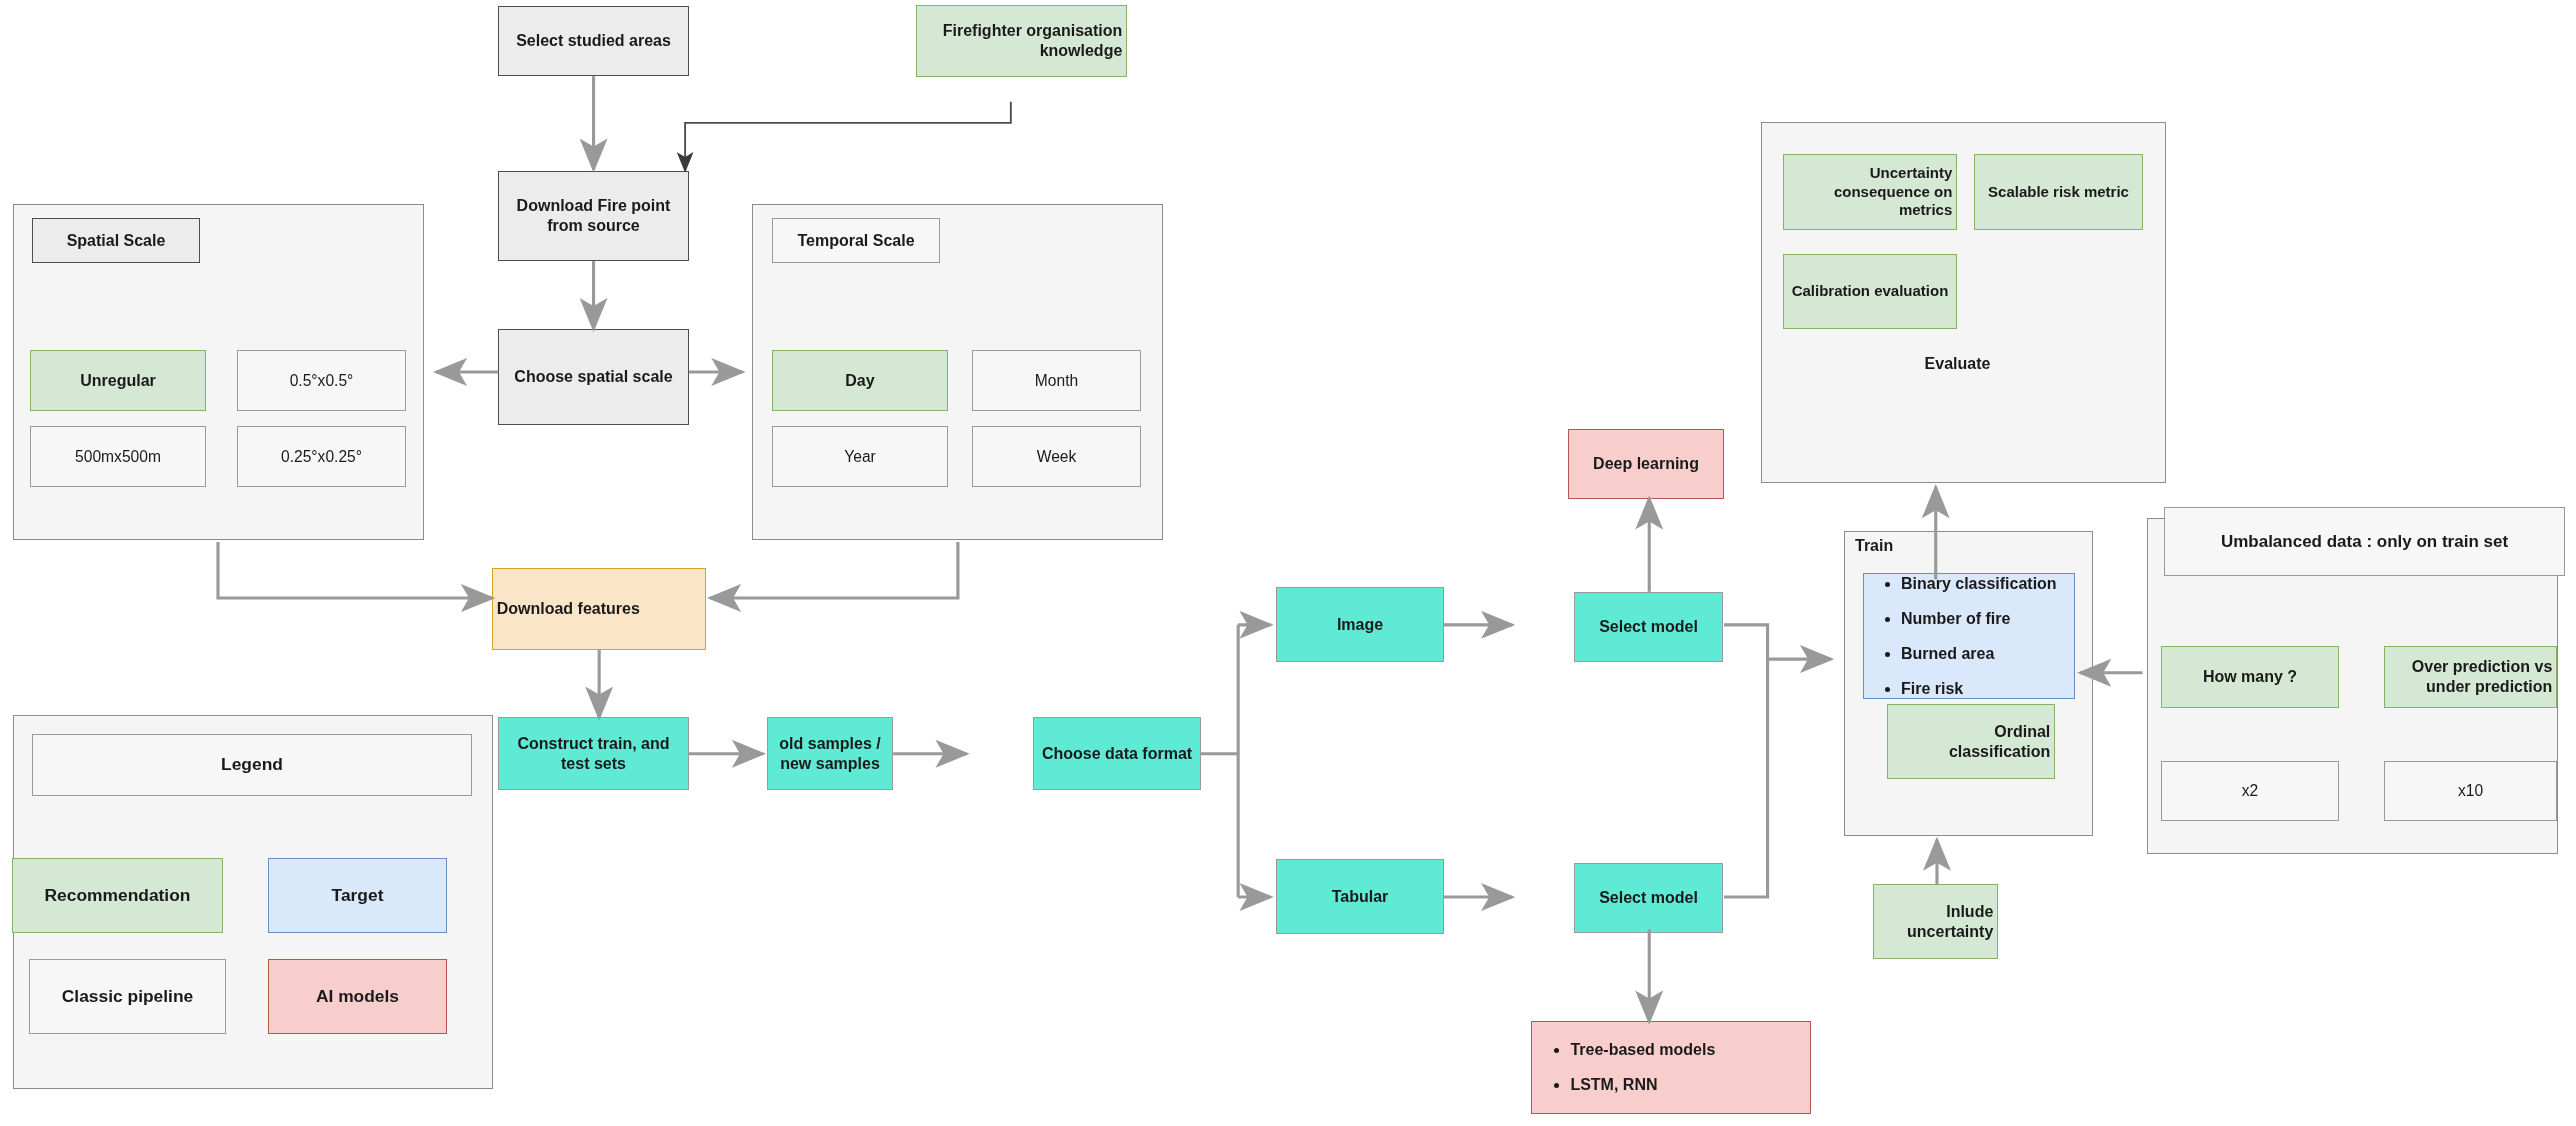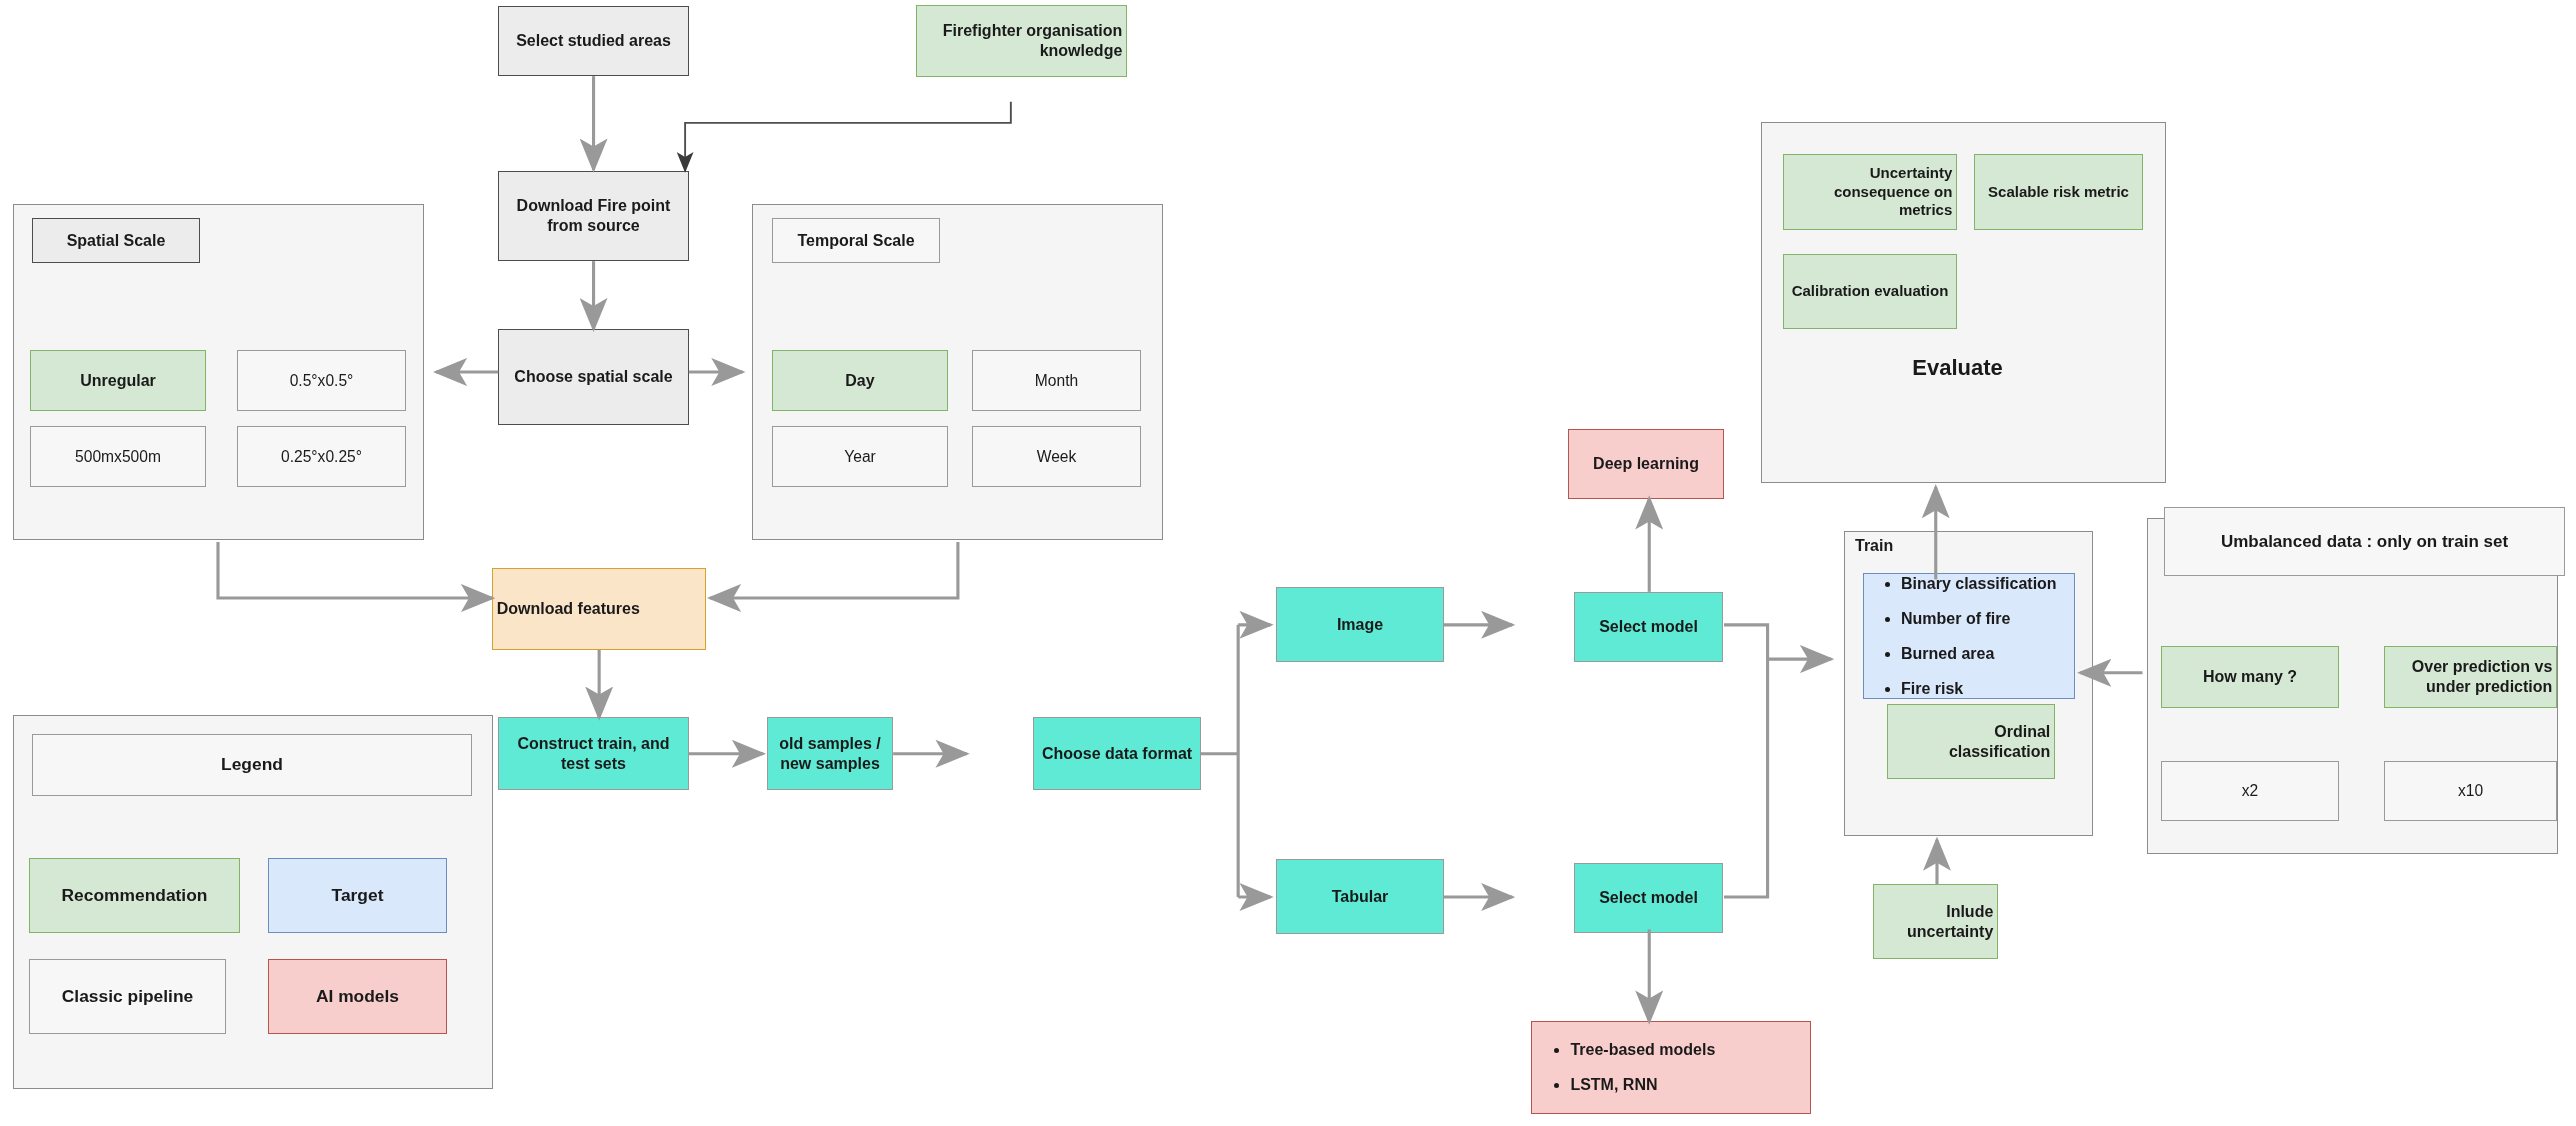--- a/index.html
+++ b/index.html
@@ -19,21 +19,21 @@
   .f-red     {background:#f8cecc;border:1.2px solid #b85450;}
   .f-orange  {background:#fbe5c8;border:1.2px solid #d6a227;}
   .f-group   {background:#f5f5f5;border:1.2px solid #8c8c8c;}
   .f-clear   {background:#f7f7f7;border:1.2px solid #9a9a9a;}
 
   
   .t-28{font-size:17.4px;font-weight:700;}
   .t-26{font-size:16px;font-weight:700;}
   .t-25{font-size:15.6px;font-weight:400;}
   .t-24b{font-size:15px;font-weight:700;}
-  .t-30b{font-size:22px;font-weight:700;}
+  .t-30b{font-size:16px;font-weight:700;}
   .t-27b{font-size:17px;font-weight:700;}
 
   
   .grouplayer{z-index:1;}
   .linelayer{position:absolute;left:0;top:0;width:2576px;height:1127px;z-index:2;pointer-events:none;}
   .nodelayer{z-index:3;}
 
   
   .bullets{display:block;text-align:left;padding-left:21px;}
   .bullets li{margin:15px 0;}
@@ -254,21 +254,21 @@
     <div class="node f-clear t-25" style="left:2161px;top:761px;width:178px;height:60px;">
       <span class="lbl">x2</span>
     </div>
     <div class="node f-clear t-25" style="left:2384px;top:761px;width:173px;height:60px;">
       <span class="lbl">x10</span>
     </div>
 
     <div class="node f-clear t-28" style="left:32px;top:734px;width:440px;height:62px;">
       <span class="lbl">Legend</span>
     </div>
-    <div class="node f-green t-28" style="left:29px;top:858px;width:211px;height:75px;">
+    <div class="node f-green t-28" style="left:12px;top:858px;width:211px;height:75px;">
       <span class="lbl">Recommendation</span>
     </div>
     <div class="node f-blue t-28" style="left:268px;top:858px;width:179px;height:75px;">
       <span class="lbl">Target</span>
     </div>
     <div class="node f-clear t-28" style="left:29px;top:959px;width:197px;height:75px;">
       <span class="lbl">Classic pipeline</span>
     </div>
     <div class="node f-red t-28" style="left:268px;top:959px;width:179px;height:75px;">
       <span class="lbl">AI models</span>

